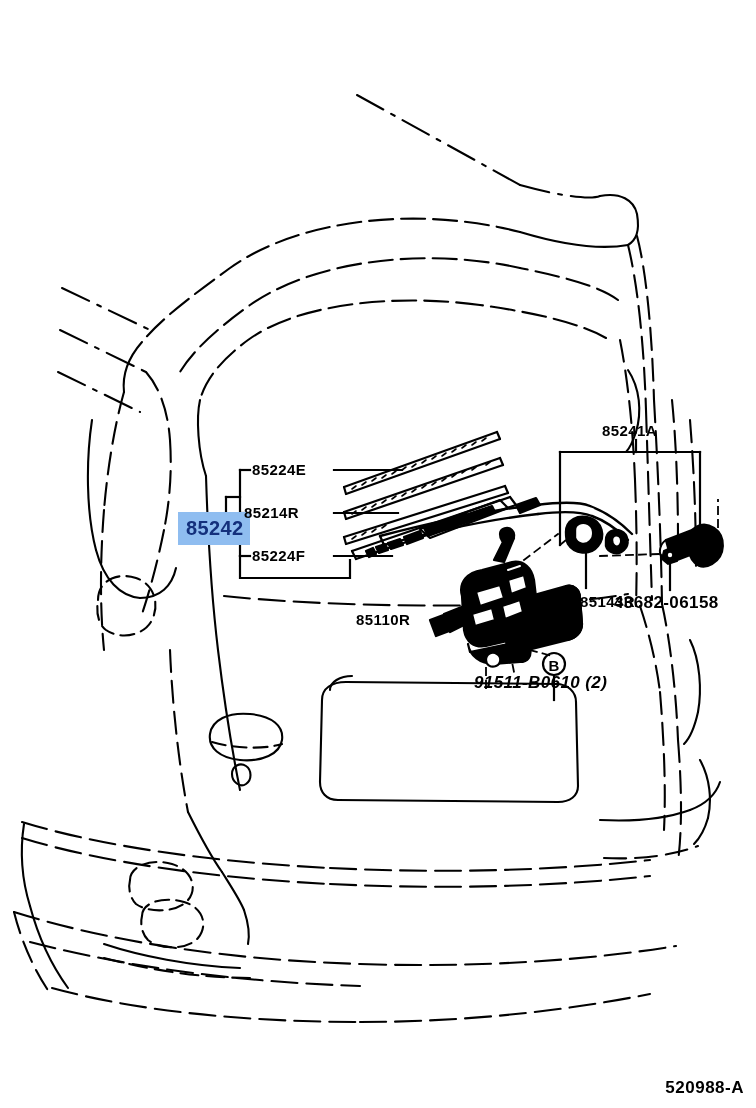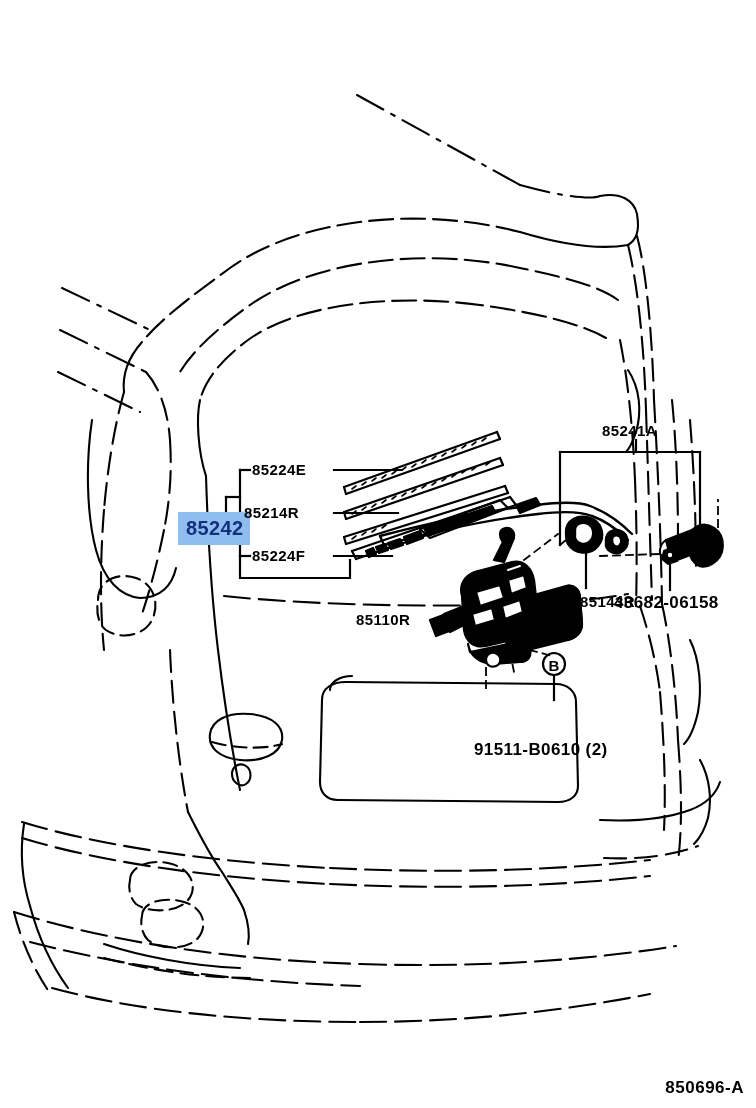--- a/index.html
+++ b/index.html
@@ -340,17 +340,17 @@
   <div class="lbl" style="left:252px;top:548px;text-align:center;">85224F</div>
 
   <div class="lbl" style="left:602px;top:423px;">85241A</div>
 
   <div class="lbl" style="left:560px;top:594px;margin-left:20px;">85143R</div>
 
   <div class="lbl sm" style="left:614px;top:594px;">43682-06158</div>
 
   <div class="lbl" style="left:356px;top:612px;">85110R</div>
 
-  <div class="lbl sm" style="left:474px;top:741px;">91511-B0610 (2)</div>
-
-  <div class="figcode">850696-A</div>
+  <div class="lbl sm" style="left:474px;top:674px;font-style:italic;">91511-B0610 (2)</div>
+
+  <div class="figcode">520988-A</div>
 
 </div>
 
 </body></html>

